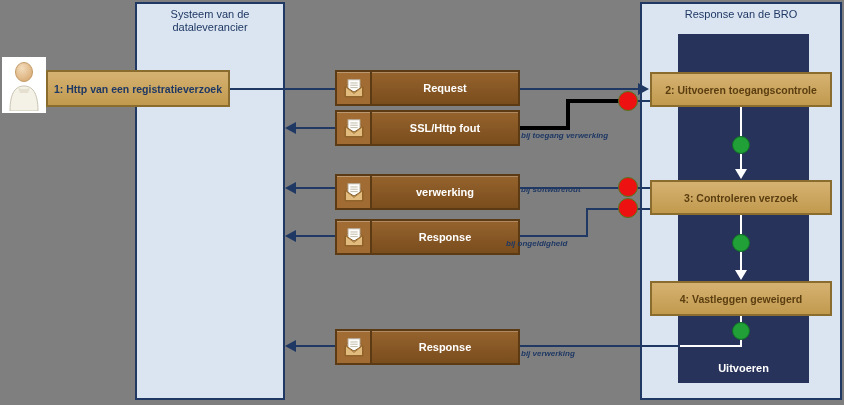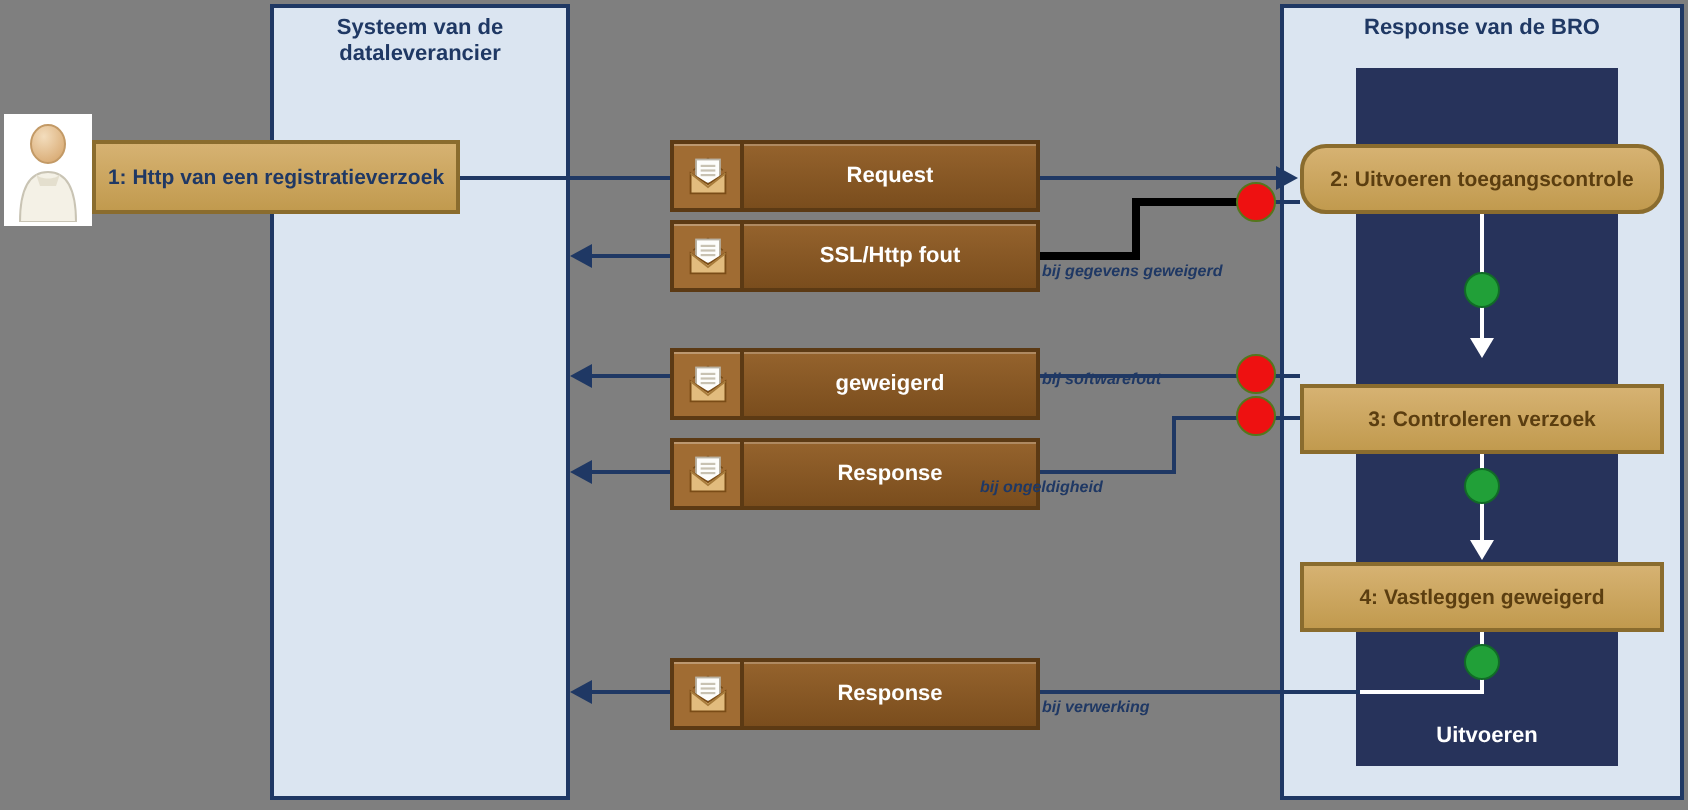--- a/index.html
+++ b/index.html
@@ -1,19 +1,19 @@
 <!DOCTYPE html>
 <html style="--background: #7f7f7f; --panel-fill: #dbe5f1; --panel-border: #1f3864; --inner-panel: #27335b; --step-fill: #d6b272; --step-fill-dark: #c19a4e; --step-border: #8a6c2e; --step-text: #5b3e10; --step1-text: #1f3864; --message-fill: #95632d; --message-fill-dark: #7a4d1d; --message-border: #5c3a14; --icon-cell: #a06c33; --line: #1f3864; --error-dot: #ee1111; --error-dot-border: #55761c; --ok-dot: #21a038; --ok-dot-border: #116b27; --condition-text: #1f3864; --header-text: #1f3864;"><head>
 <meta charset="utf-8">
 <style>
   html,body{margin:0;padding:0;}
   body{font-family:"Liberation Sans","DejaVu Sans",sans-serif;}
   #canvas{position:relative;width:844px;height:405px;background:var(--background);overflow:hidden;}
   .panel{position:absolute;background:var(--panel-fill);border:2px solid var(--panel-border);box-sizing:border-box;}
-  .panel-title{position:absolute;color:var(--header-text);font-weight:bold;font-size:11px;line-height:13px;text-align:center;}
+  .panel-title{position:absolute;color:var(--header-text);font-weight:normal;font-size:11px;line-height:13px;text-align:center;}
   .inner-panel{position:absolute;background:var(--inner-panel);}
   .process-label{position:absolute;left:0;right:0;top:328px;text-align:center;color:#ffffff;font-weight:bold;font-size:11px;}
   .step-box{position:absolute;box-sizing:border-box;border:2px solid var(--step-border);
     background:linear-gradient(to bottom,var(--step-fill) 0%,var(--step-fill-dark) 100%);
     color:var(--step-text);font-weight:bold;font-size:10.5px;display:flex;align-items:center;justify-content:center;text-align:center;line-height:12px;padding:1px 4px;}
   .msg-box{position:absolute;width:185px;height:36px;box-sizing:border-box;border:2px solid var(--message-border);
     background:linear-gradient(to bottom,var(--message-fill) 0%,var(--message-fill-dark) 100%);
     display:flex;align-items:stretch;box-shadow:inset 0 1px 0 rgba(255,255,255,.25);}
   .msg-icon{width:33px;display:flex;align-items:center;justify-content:center;background:var(--icon-cell);border-right:2px solid var(--message-border);box-shadow:inset 0 1px 0 rgba(255,255,255,.3);}
   .msg-label{flex:1;display:flex;align-items:center;justify-content:center;color:#ffffff;font-weight:bold;font-size:11px;}
@@ -88,22 +88,22 @@
   <div class="arrow-left" style="left:285px;top:340px;"></div>
 
   <div class="vline-white" style="left:740px;top:107px;height:62px;"></div>
   <div class="arrow-down-white" style="left:735px;top:169px;"></div>
   <div class="vline-white" style="left:740px;top:215px;height:55px;"></div>
   <div class="arrow-down-white" style="left:735px;top:270px;"></div>
   <div class="vline-white" style="left:740px;top:316px;height:31px;"></div>
   <div class="hline-white" style="left:680px;top:345px;width:62px;"></div>
 
   <div class="step-box" style="left:46px;top:70px;width:184px;height:37px;color:var(--step1-text);">1: Http van een registratieverzoek</div>
-  <div class="step-box" style="left:650px;top:72px;width:182px;height:35px;border-radius:13px;">2: Uitvoeren toegangscontrole</div>
-  <div class="step-box" style="left:650px;top:180px;width:182px;height:35px;margin-top:12px;">3:  Controleren verzoek</div>
+  <div class="step-box" style="left:650px;top:72px;width:182px;height:35px;">2: Uitvoeren toegangscontrole</div>
+  <div class="step-box" style="left:650px;top:180px;width:182px;height:35px;">3:  Controleren verzoek</div>
   <div class="step-box" style="left:650px;top:281px;width:182px;height:35px;">4: Vastleggen geweigerd</div>
 
   <div class="msg-box" style="left:335px;top:110px;">
     <span class="msg-icon">
       <svg width="22" height="22" viewBox="0 0 24 24">
           <path d="M4 9 L12 2.5 L20 9" fill="#efe1bd" stroke="#7a4c17" stroke-width="1"></path>
           <rect x="5.5" y="3" width="13" height="13" fill="#fdfdfb" stroke="#b9b3a5"></rect>
           <g stroke="#c8c2b2" stroke-width="1.2">
             <line x1="8" y1="6.5" x2="16" y2="6.5"></line>
             <line x1="8" y1="9" x2="16" y2="9"></line>
@@ -140,21 +140,21 @@
           <rect x="5.5" y="3" width="13" height="13" fill="#fdfdfb" stroke="#b9b3a5"></rect>
           <g stroke="#c8c2b2" stroke-width="1.2">
             <line x1="8" y1="6.5" x2="16" y2="6.5"></line>
             <line x1="8" y1="9" x2="16" y2="9"></line>
             <line x1="8" y1="11.5" x2="16" y2="11.5"></line>
           </g>
           <path d="M2.5 10.5 L12 16.5 L21.5 10.5 L21.5 21.5 L2.5 21.5 Z" fill="#e2bc7e" stroke="#7a4c17"></path>
           <path d="M2.5 10.5 L12 18 L21.5 10.5" fill="none" stroke="#a87c3c"></path>
         </svg>
     </span>
-    <span class="msg-label">geweigerd</span>
+    <span class="msg-label">verwerking</span>
   </div>
 
   <div class="msg-box" style="left:335px;top:219px;">
     <span class="msg-icon">
       <svg width="22" height="22" viewBox="0 0 24 24">
           <path d="M4 9 L12 2.5 L20 9" fill="#efe1bd" stroke="#7a4c17" stroke-width="1"></path>
           <rect x="5.5" y="3" width="13" height="13" fill="#fdfdfb" stroke="#b9b3a5"></rect>
           <g stroke="#c8c2b2" stroke-width="1.2">
             <line x1="8" y1="6.5" x2="16" y2="6.5"></line>
             <line x1="8" y1="9" x2="16" y2="9"></line>
@@ -177,23 +177,23 @@
             <line x1="8" y1="9" x2="16" y2="9"></line>
             <line x1="8" y1="11.5" x2="16" y2="11.5"></line>
           </g>
           <path d="M2.5 10.5 L12 16.5 L21.5 10.5 L21.5 21.5 L2.5 21.5 Z" fill="#e2bc7e" stroke="#7a4c17"></path>
           <path d="M2.5 10.5 L12 18 L21.5 10.5" fill="none" stroke="#a87c3c"></path>
         </svg>
     </span>
     <span class="msg-label">Response</span>
   </div>
 
-  <div class="cond-label" style="left:521px;top:131px;">bij gegevens geweigerd</div>
+  <div class="cond-label" style="left:521px;top:131px;">bij toegang verwerking</div>
   <div class="cond-label" style="left:521px;top:185px;">bij softwarefout</div>
-  <div class="cond-label" style="left:490px;top:239px;">bij ongeldigheid</div>
+  <div class="cond-label" style="left:506px;top:239px;">bij ongeldigheid</div>
   <div class="cond-label" style="left:521px;top:349px;">bij verwerking</div>
 
   <div class="dot dot-red" style="left:618px;top:91px;"></div>
   <div class="dot dot-red" style="left:618px;top:177px;"></div>
   <div class="dot dot-red" style="left:618px;top:198px;"></div>
   <div class="dot dot-green" style="left:732px;top:136px;"></div>
   <div class="dot dot-green" style="left:732px;top:234px;"></div>
   <div class="dot dot-green" style="left:732px;top:322px;"></div>
 
 </div>

